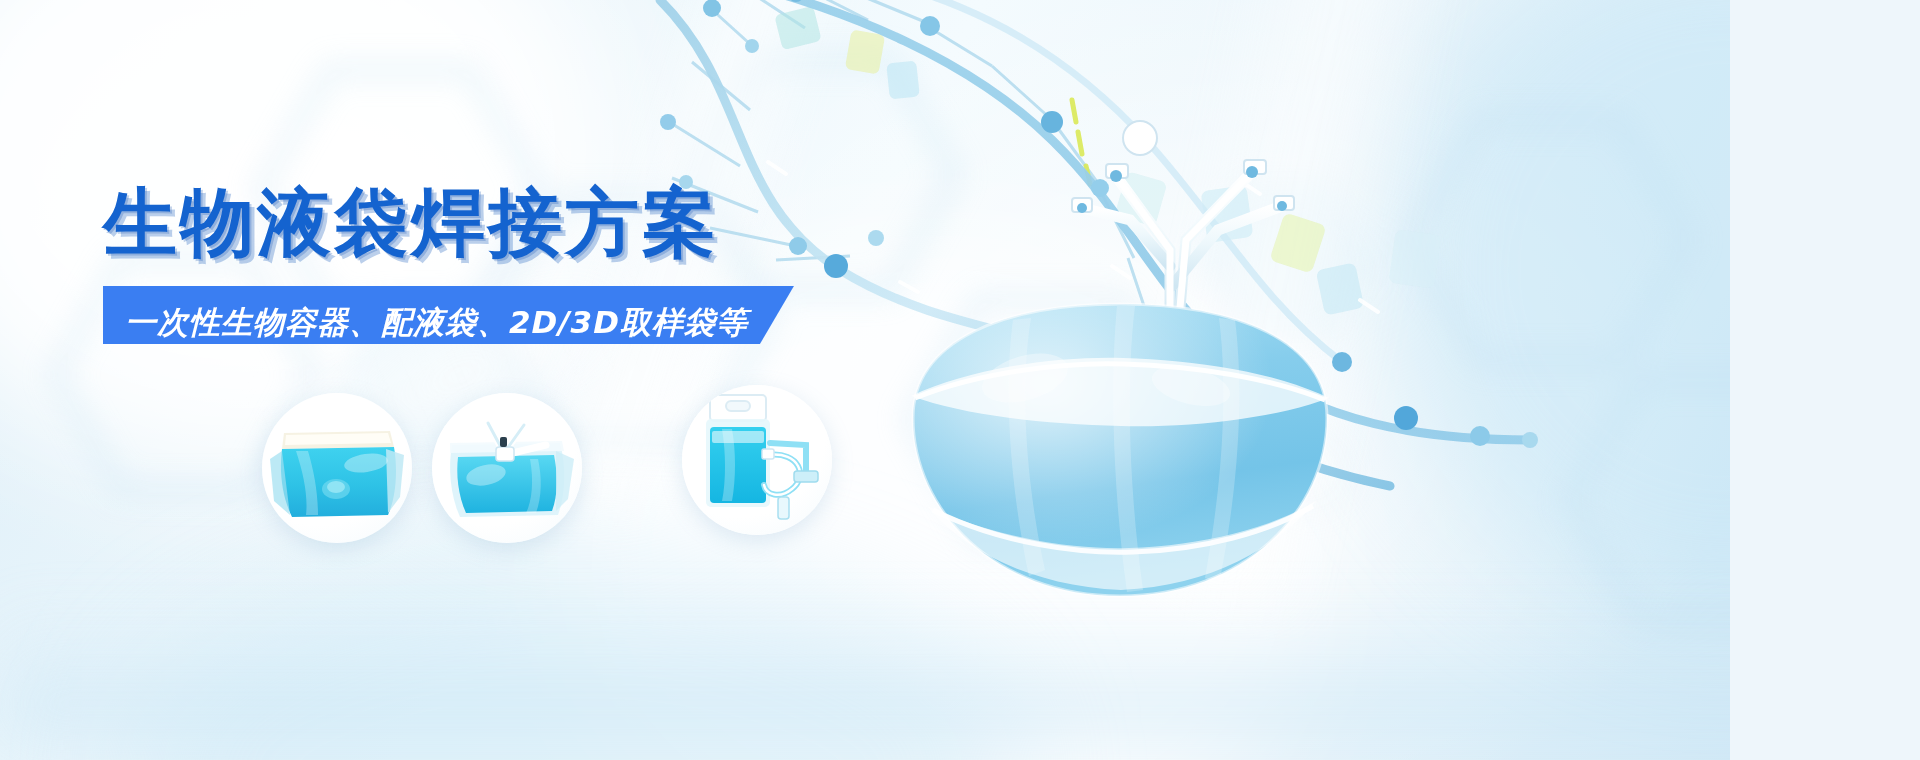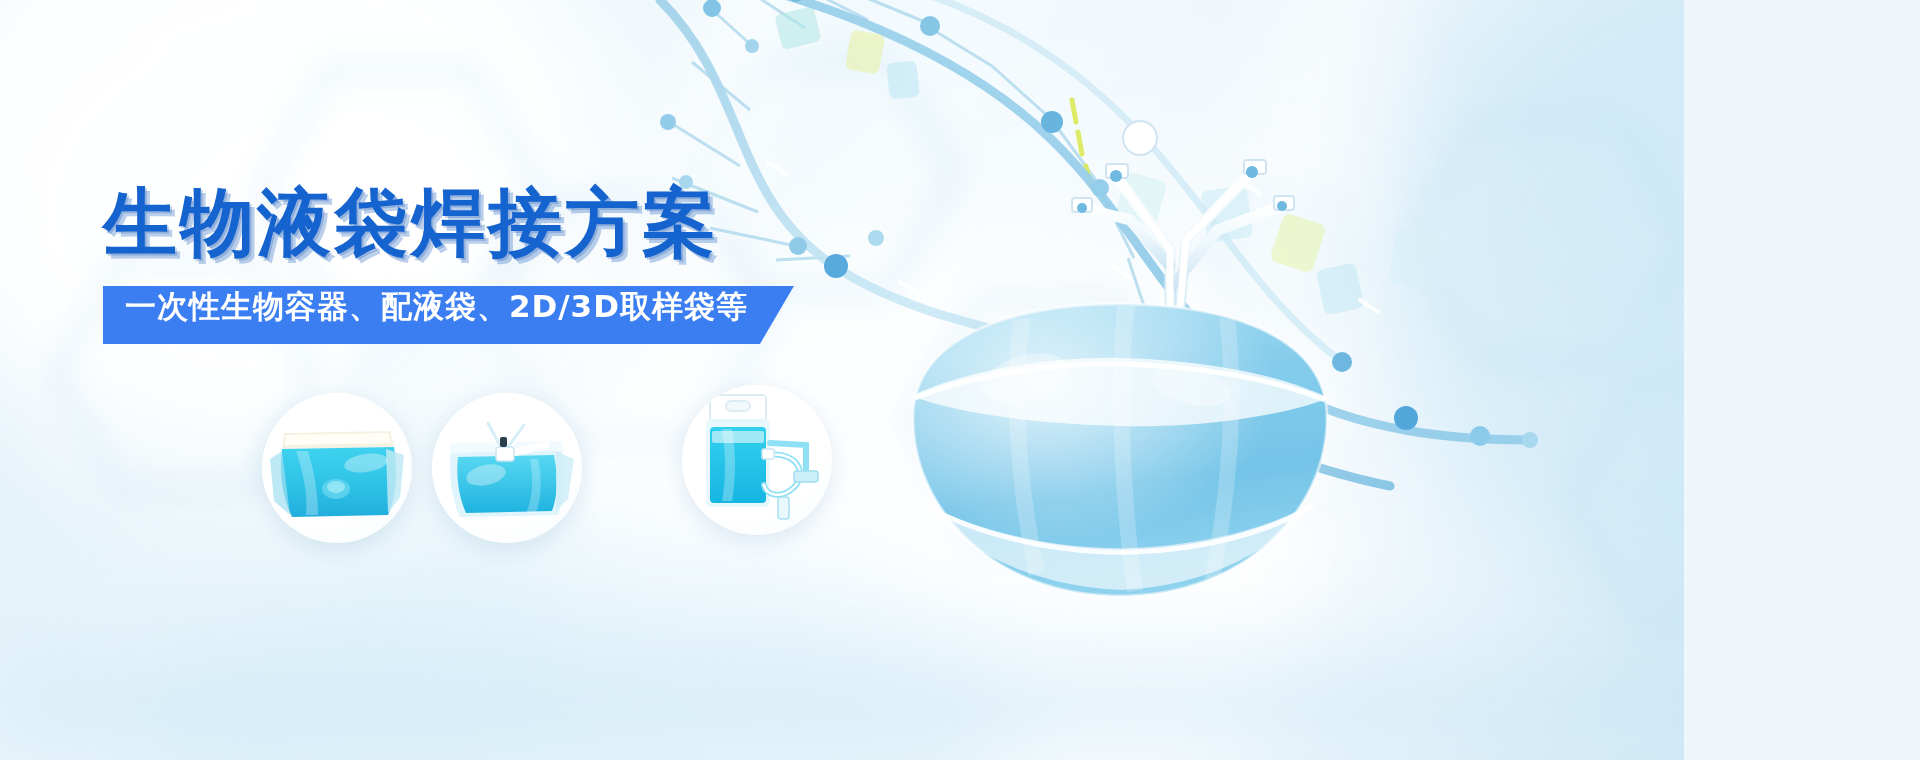--- a/index.html
+++ b/index.html
@@ -8,20 +8,21 @@
     width:1920px;height:760px;overflow:hidden;
     font-family:"Liberation Sans","DejaVu Sans",sans-serif;
     background:#eef6fb;
   }
   #banner{
     position:relative;width:1684px;height:760px;overflow:hidden;
     background:
       radial-gradient(ellipse 900px 700px at 1180px 420px, rgba(255,255,255,.95) 0%, rgba(255,255,255,0) 62%),
       radial-gradient(ellipse 760px 560px at 300px 210px, rgba(255,255,255,.85) 0%, rgba(255,255,255,0) 70%),
       linear-gradient(118deg,#dceef8 0%,#e9f5fb 22%,#f4fbfe 46%,#eaf5fb 68%,#dff0f9 86%,#d2e9f6 100%);
+    padding-left: 46px;
   }
 
   
   .bg-layer{position:absolute;inset:0;overflow:hidden;}
   .hexwrap{position:absolute;inset:0;filter:blur(14px);opacity:.55;}
   .soft-blob{position:absolute;border-radius:50%;filter:blur(60px);}
   .streak{position:absolute;filter:blur(26px);opacity:.75;}
 
   
   #dna{position:absolute;left:600px;top:-30px;width:1000px;height:560px;opacity:.95;}
@@ -34,23 +35,24 @@
     color:#1463cf;
     text-shadow:5px 5px 0 rgba(30,96,190,.30), 2px 2px 0 rgba(20,80,170,.25);
     white-space:nowrap;
     font-family:"DejaVu Sans","Liberation Sans",sans-serif;
   }
   #subtitle-bar{
     position:absolute;left:103px;top:286px;
     height:58px;
     background:#3a7ef2;
     padding:0 46px 0 22px;
-    display:flex;align-items:flex-start;
+    display:flex;align-items:flex-end;
     clip-path:polygon(0 0,100% 0,calc(100% - 34px) 100%,0 100%);
     box-shadow:0 3px 10px rgba(40,110,220,.22);
+    font-style:italic;
   }
   #subtitle-text{
     color:#ffffff;font-size:31px;font-weight:bold;letter-spacing:1px;
     white-space:nowrap;
     font-family:"DejaVu Sans","Liberation Sans",sans-serif;
   }
 
   
   .prod{
     position:absolute;border-radius:50%;overflow:hidden;

